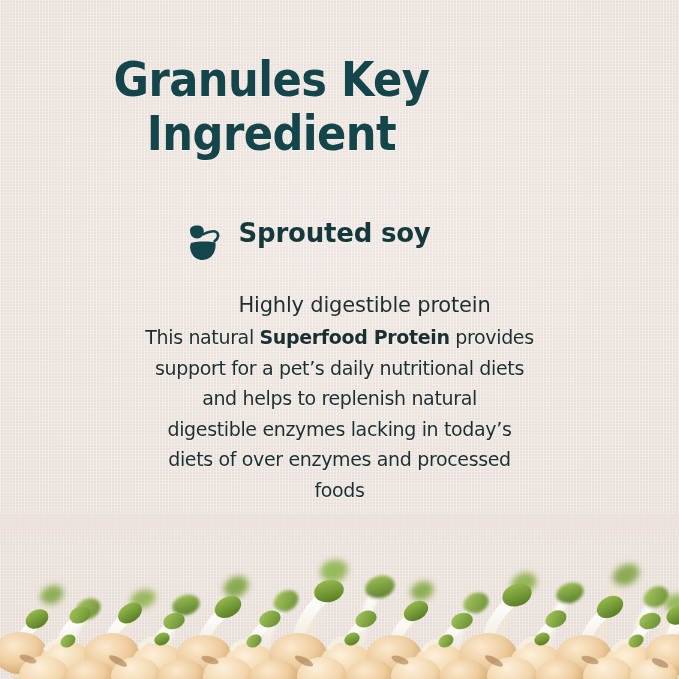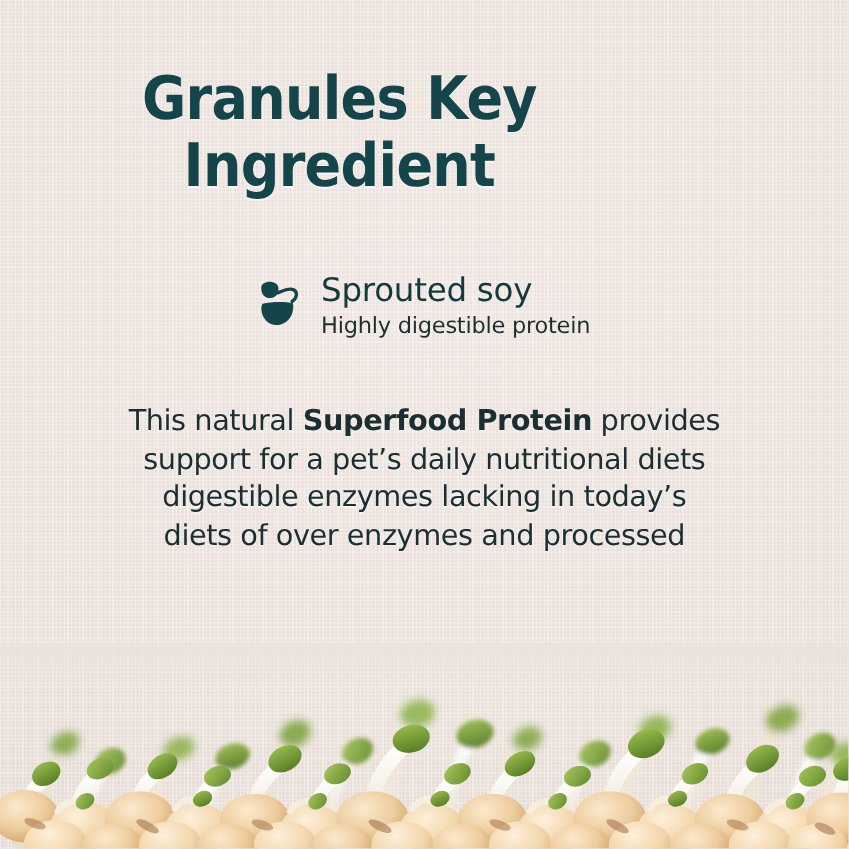--- a/index.html
+++ b/index.html
@@ -82,50 +82,51 @@
   #sprout-icon {
     width: 36px;
     height: 42px;
     flex: 0 0 36px;
     margin-top: 6px;
   }
   #ingredient-text { text-align: left; }
   #ingredient-name {
     display: block;
     font-family: "DejaVu Sans", sans-serif;
-    font-weight: 400;
+    font-weight: 700;
     font-size: 26px;
     line-height: 30px;
     color: #13393d;
     letter-spacing: -0.2px;
   }
   #ingredient-sub {
     display: block;
     font-family: "DejaVu Sans", sans-serif;
     font-weight: 400;
-    font-size: 18px;
+    font-size: 21px;
     line-height: 25px;
     color: #1d2f31;
     letter-spacing: -0.2px;
+    margin-top: 45px;
   }
 
   
   #body-copy {
     position: absolute;
     top: 322px;
     left: 88px;
     width: 503px;
     text-align: center;
     z-index: 5;
   }
   .copy-line {
     display: block;
     font-family: "DejaVu Sans", sans-serif;
     font-weight: 400;
-    font-size: 23px;
+    font-size: 19px;
     line-height: 30.5px;
     color: #1b2f32;
     letter-spacing: -0.35px;
     white-space: nowrap;
     text-shadow: 0 1px 1px rgba(255,255,255,.5);
   }
   .copy-line b { font-weight: 700; }
 
   
   #photo {
@@ -177,22 +178,24 @@
 
     <div id="ingredient-text">
       <span id="ingredient-name">Sprouted soy</span>
       <span id="ingredient-sub">Highly digestible protein</span>
     </div>
   </div>
 
   <div id="body-copy">
       <span class="copy-line">This natural <b>Superfood Protein</b> provides</span>
       <span class="copy-line">support for a pet’s daily nutritional diets</span>
+      <span class="copy-line">and helps to replenish natural</span>
       <span class="copy-line">digestible enzymes lacking in today’s</span>
       <span class="copy-line">diets of over enzymes and processed</span>
+      <span class="copy-line">foods</span>
     </div>
 
   <div id="photo-fade"></div>
 
   <div id="photo">
     <svg viewBox="0 0 679 150" xmlns="http://www.w3.org/2000/svg" preserveAspectRatio="none">
       <defs>
         <radialGradient id="beanG" cx="38%" cy="32%" r="75%">
           <stop offset="0%" stop-color="#fbe9cd"></stop>
           <stop offset="55%" stop-color="#eecd9f"></stop>

